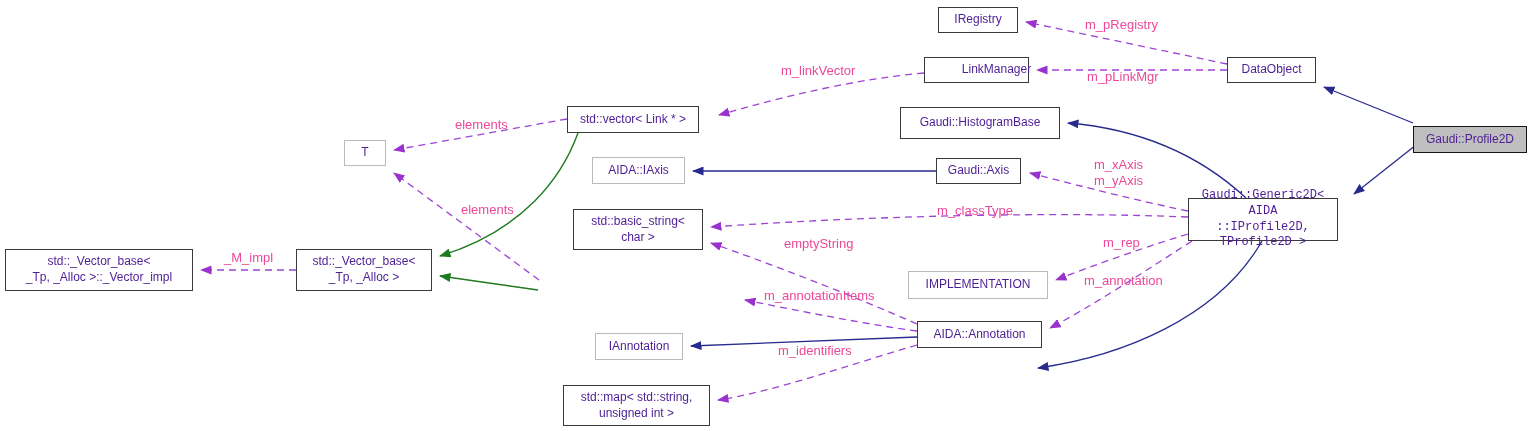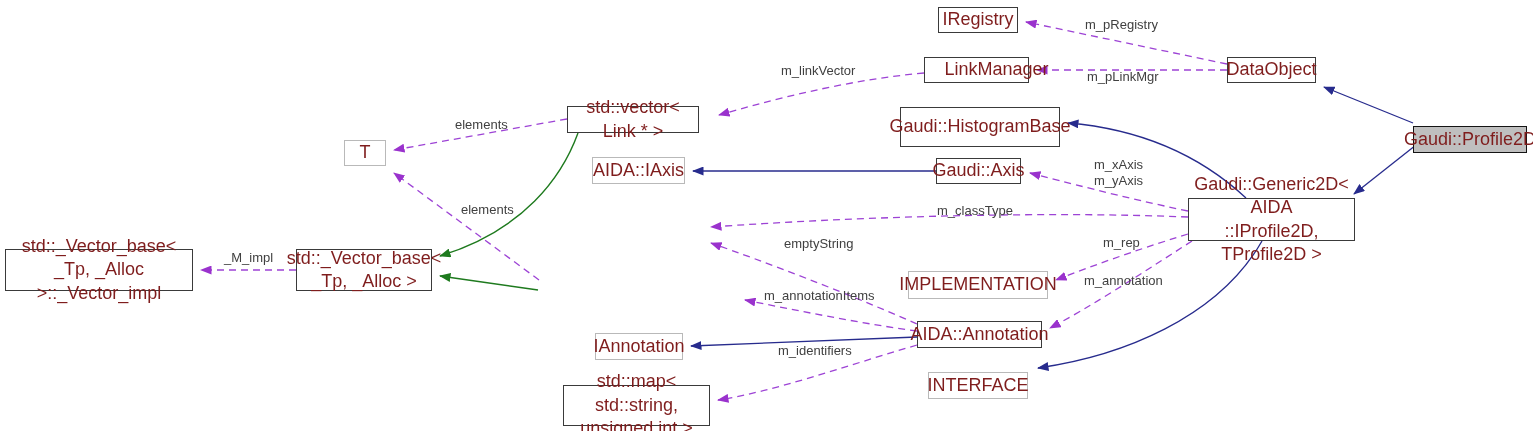--- a/index.html
+++ b/index.html
@@ -12,30 +12,30 @@
   }
   #edges{position:absolute;left:0;top:0;width:1533px;height:431px;}
   .edge-purple{stroke:#9d43d5;stroke-width:1.3;fill:none;stroke-dasharray:7 5;}
   .edge-navy{stroke:#272b8d;stroke-width:1.3;fill:none;}
   .edge-green{stroke:#1e7a1e;stroke-width:1.4;fill:none;}
   .node{
     position:absolute;
     display:flex;align-items:center;justify-content:center;
     background:#ffffff;
     border:1px solid #3a3a3a;
-    font-size:18px;line-height:1.3;color:#7f1d1d;
+    font-size:12px;line-height:1.3;color:#4c1d95;
     text-align:center;white-space:pre-line;
     box-sizing:border-box;
     cursor:pointer;
   }
   .node.external{border-color:#b9b9b9;}
   .node.highlight{background:#bfbfbf;border:1.5px solid #141414;margin-top:7px;}
   .lbl{
     position:absolute;
-    font-size:13px;color:#404040;line-height:1.25;
+    font-size:13px;color:#ec4899;line-height:1.25;
     white-space:pre-line;text-align:left;
   }
 </style>
 </head>
 <body>
 
 <div id="canvas">
 
   <svg id="edges" viewBox="0 0 1533 431" xmlns="http://www.w3.org/2000/svg">
     <defs>
@@ -73,34 +73,35 @@
 
     <path class="edge-green" d="M578,133 C562,177 524,230 440,256" marker-end="url(#arr-green)"></path>
     <path class="edge-green" d="M538,290 L440,276" marker-end="url(#arr-green)"></path>
   </svg>
 
   <div class="node" style="left:938px;top:7px;width:80px;height:26px;">IRegistry</div>
   <div class="node" style="left:924px;top:57px;width:105px;height:26px;padding-left:40px;">LinkManager</div>
   <div class="node" style="left:1227px;top:57px;width:89px;height:26px;">DataObject</div>
   <div class="node highlight" style="left:1413px;top:119px;width:114px;height:27px;">Gaudi::Profile2D</div>
   <div class="node" style="left:567px;top:106px;width:132px;height:27px;">std::vector&lt; Link * &gt;</div>
-  <div class="node" style="left:900px;top:107px;width:160px;height:40px;">Gaudi::HistogramBase</div>
+  <div class="node" style="left:900px;top:107px;width:160px;height:32px;">Gaudi::HistogramBase</div>
   <div class="node external" style="left:592px;top:157px;width:93px;height:27px;">AIDA::IAxis</div>
   <div class="node" style="left:936px;top:158px;width:85px;height:26px;">Gaudi::Axis</div>
-  <div class="node" style="left:1188px;top:198px;width:167px;height:43px;">Gaudi::Generic2D&lt; AIDA
+  <div class="node" style="left:1188px;top:198px;width:150px;height:43px;font-family:Liberation Mono, monospace;">Gaudi::Generic2D&lt; AIDA
 ::IProfile2D, TProfile2D &gt;</div>
   <div class="node external" style="left:344px;top:140px;width:42px;height:26px;">T</div>
+  <div class="node" style="left:573px;top:209px;width:130px;height:41px;">std::basic_string&lt;
+char &gt;</div>
   <div class="node external" style="left:908px;top:271px;width:140px;height:28px;">IMPLEMENTATION</div>
   <div class="node" style="left:5px;top:249px;width:188px;height:42px;">std::_Vector_base&lt;
 _Tp, _Alloc &gt;::_Vector_impl</div>
   <div class="node" style="left:296px;top:249px;width:136px;height:42px;">std::_Vector_base&lt;
 _Tp, _Alloc &gt;</div>
   <div class="node" style="left:917px;top:321px;width:125px;height:27px;">AIDA::Annotation</div>
   <div class="node external" style="left:595px;top:333px;width:88px;height:27px;">IAnnotation</div>
-  <div class="node external" style="left:928px;top:372px;width:100px;height:27px;">INTERFACE</div>
   <div class="node" style="left:563px;top:385px;width:147px;height:41px;">std::map&lt; std::string,
 unsigned int &gt;</div>
 
   <div class="lbl" style="left:1085px;top:17px;">m_pRegistry</div>
   <div class="lbl" style="left:1087px;top:54px;margin-top:15px;">m_pLinkMgr</div>
   <div class="lbl" style="left:781px;top:63px;">m_linkVector</div>
   <div class="lbl" style="left:455px;top:117px;">elements</div>
   <div class="lbl" style="left:461px;top:202px;">elements</div>
   <div class="lbl" style="left:1094px;top:157px;">m_xAxis
 m_yAxis</div>

